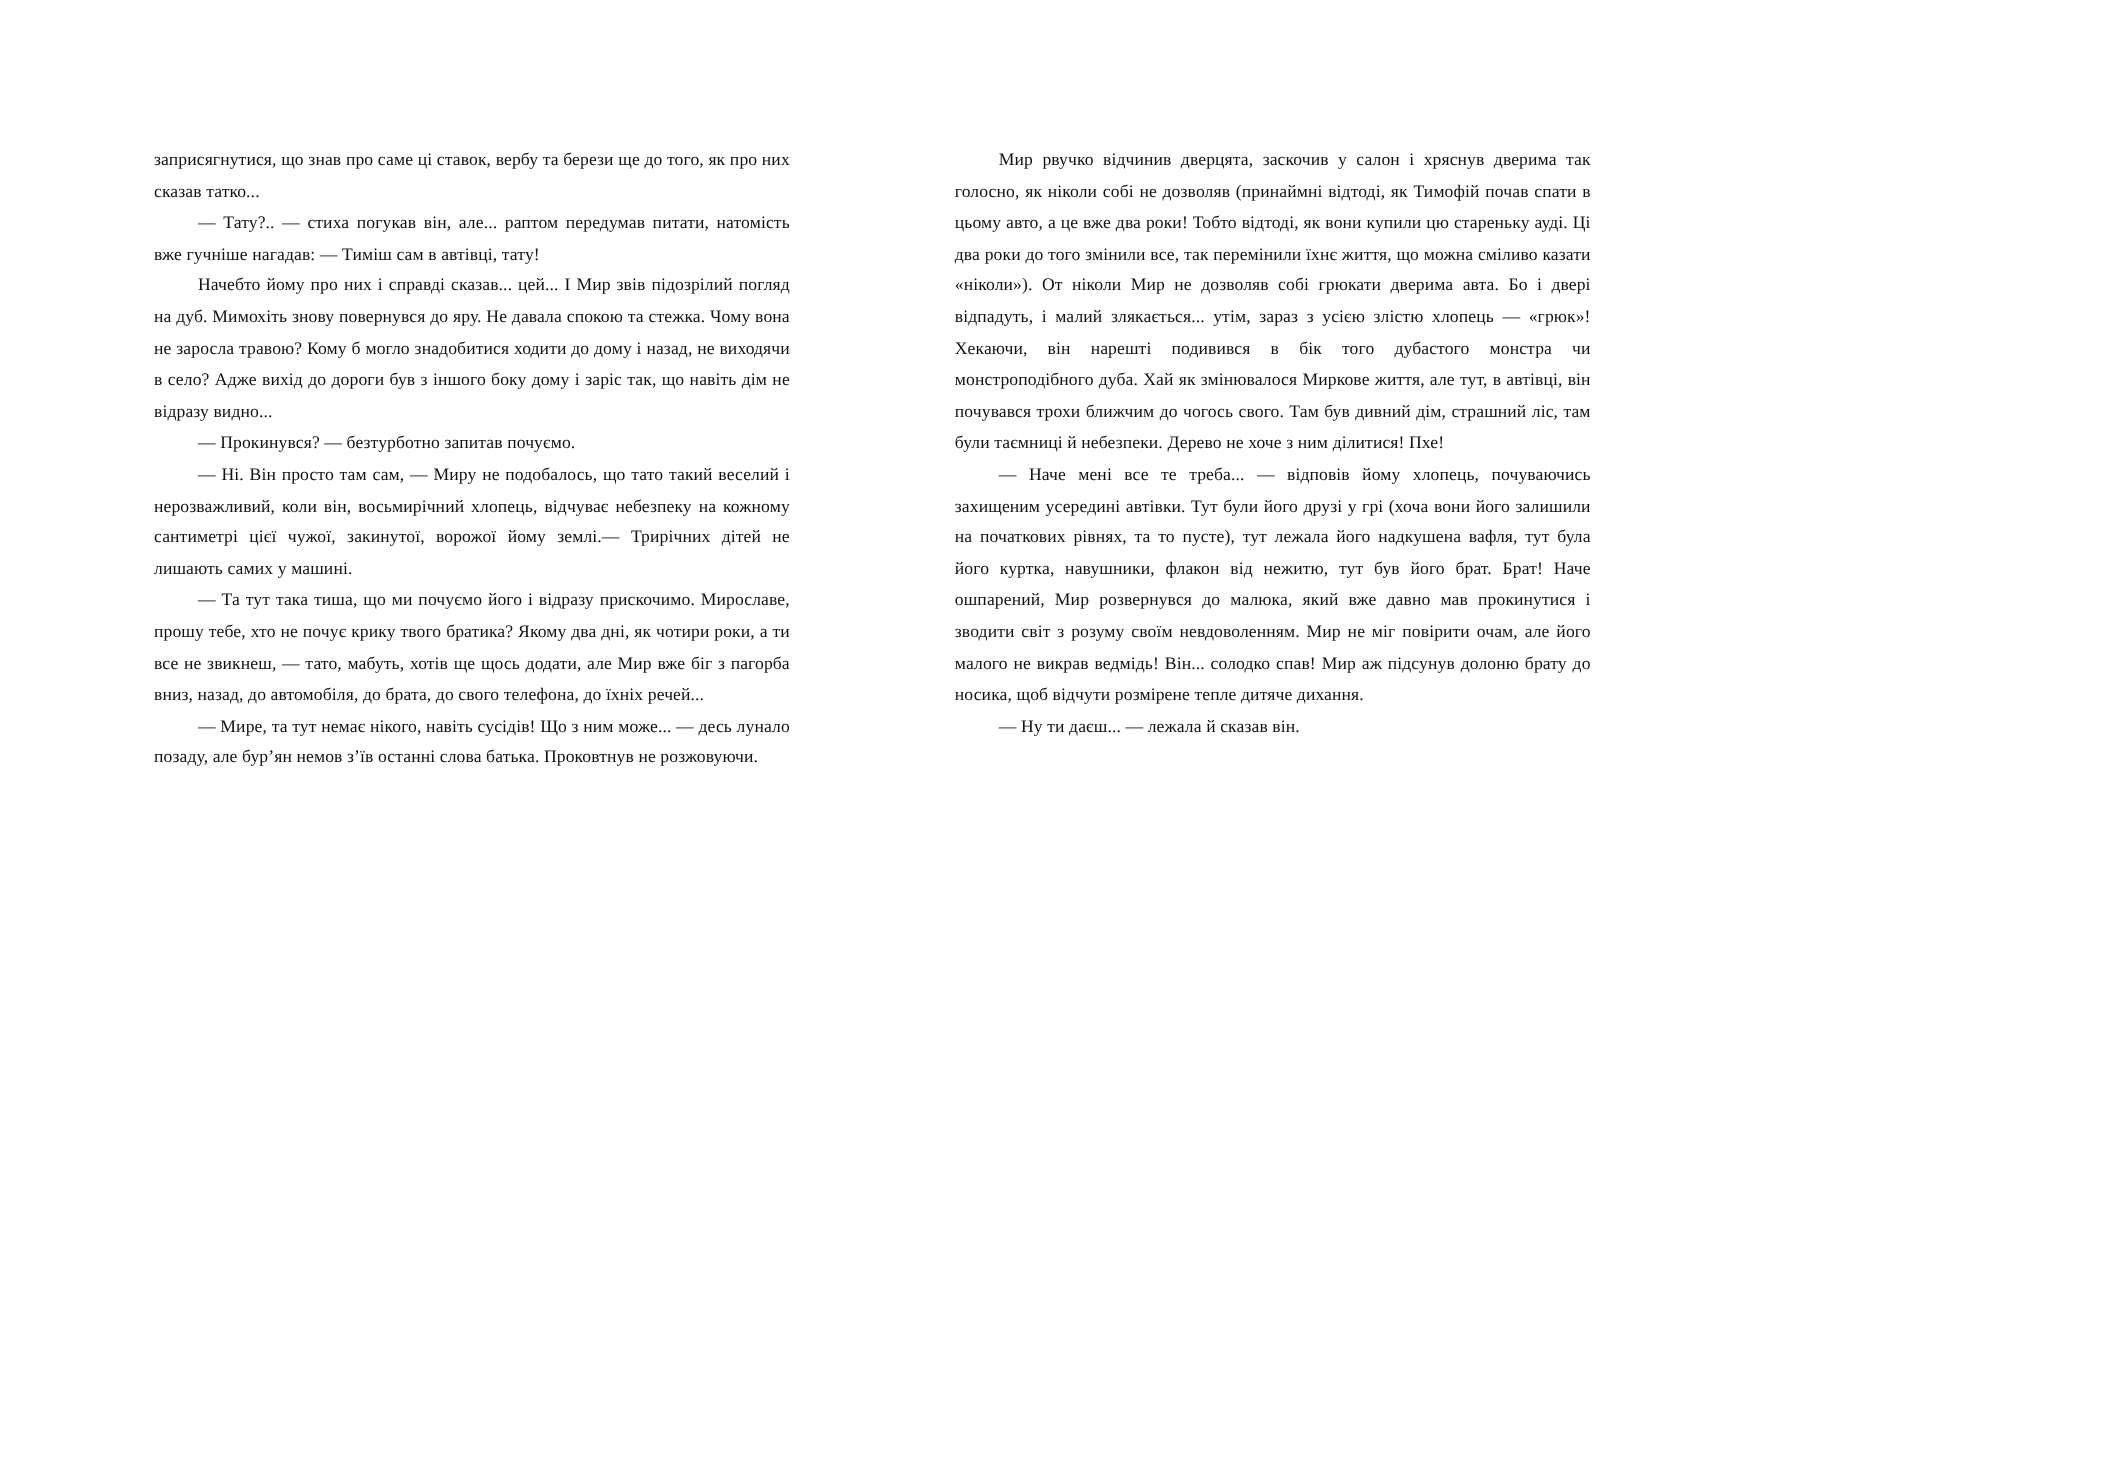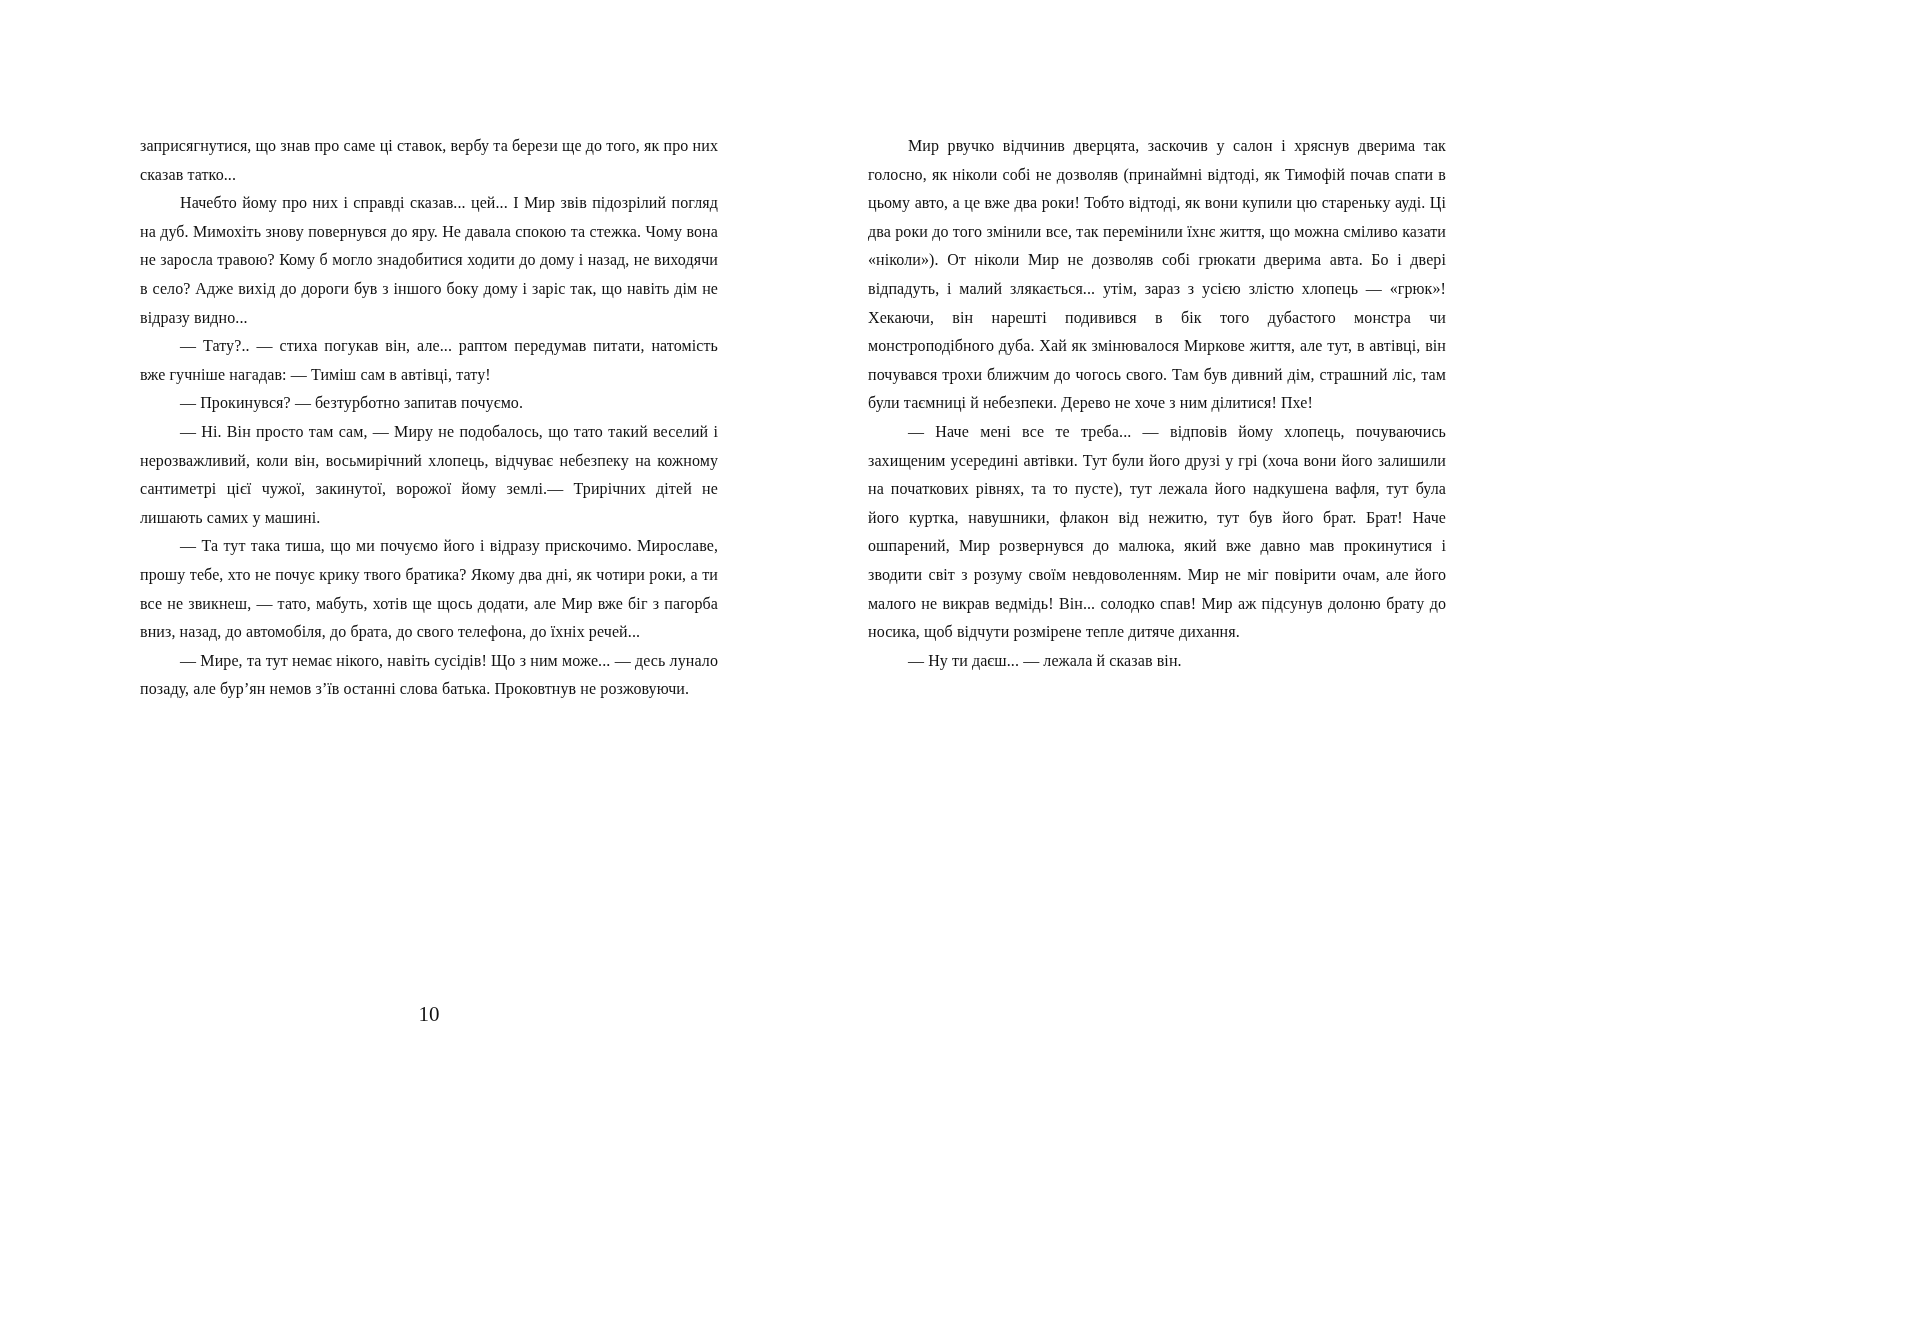--- a/index.html
+++ b/index.html
@@ -50,29 +50,28 @@
   .folio.left  { left: 140px; }
   .folio.right { left: 868px; }
 </style>
 </head>
 <body>
 
 <div class="book-spread">
 
   <div class="text-column left">
     <p class="no-indent">заприсягнутися, що знав про саме ці ставок, вербу та берези ще до того, як про них сказав татко...</p>
+    <p>— Тату?.. — стиха погукав він, але... раптом передумав питати, натомість вже гучніше нагадав: — Тиміш сам в автівці, тату!</p>
     <p>Начебто йому про них і справді сказав... цей... І Мир звів підозрілий погляд на дуб. Мимохіть знову повернувся до яру. Не давала спокою та стежка. Чому вона не заросла травою? Кому б могло знадобитися ходити до дому і назад, не виходячи в село? Адже вихід до дороги був з іншого боку дому і заріс так, що навіть дім не відразу видно...</p>
-    <p>— Тату?.. — стиха погукав він, але... раптом передумав питати, натомість вже гучніше нагадав: — Тиміш сам в автівці, тату!</p>
     <p>— Прокинувся? — безтурботно запитав почуємо.</p>
     <p>— Ні. Він просто там сам, — Миру не подобалось, що тато такий веселий і нерозважливий, коли він, восьмирічний хлопець, відчуває небезпеку на кожному сантиметрі цієї чужої, закинутої, ворожої йому землі.— Трирічних дітей не лишають самих у машині.</p>
     <p>— Та тут така тиша, що ми почуємо його і відразу прискочимо. Мирославе, прошу тебе, хто не почує крику твого братика? Якому два дні, як чотири роки, а ти все не звикнеш, — тато, мабуть, хотів ще щось додати, але Мир вже біг з пагорба вниз, назад, до автомобіля, до брата, до свого телефона, до їхніх речей...</p>
     <p>— Мире, та тут немає нікого, навіть сусідів! Що з ним може... — десь лунало позаду, але бур’ян немов з’їв останні слова батька. Проковтнув не розжовуючи.</p>
   </div>
 
-  <div class="folio left">10</div>
 
   <div class="text-column right">
     <p>Мир рвучко відчинив дверцята, заскочив у салон і хряснув дверима так голосно, як ніколи собі не дозволяв (принаймні відтоді, як Тимофій почав спати в цьому авто, а це вже два роки! Тобто відтоді, як вони купили цю стареньку ауді. Ці два роки до того змінили все, так перемінили їхнє життя, що можна сміливо казати «ніколи»). От ніколи Мир не дозволяв собі грюкати дверима авта. Бо і двері відпадуть, і малий злякається... утім, зараз з усією злістю хлопець — «грюк»! Хекаючи, він нарешті подивився в бік того дубастого монстра чи монстроподібного дуба. Хай як змінювалося Миркове життя, але тут, в автівці, він почувався трохи ближчим до чогось свого. Там був дивний дім, страшний ліс, там були таємниці й небезпеки. Дерево не хоче з ним ділитися! Пхе!</p>
     <p>— Наче мені все те треба... — відповів йому хлопець, почуваючись захищеним усередині автівки. Тут були його друзі у грі (хоча вони його залишили на початкових рівнях, та то пусте), тут лежала його надкушена вафля, тут була його куртка, навушники, флакон від нежитю, тут був його брат. Брат! Наче ошпарений, Мир розвернувся до малюка, який вже давно мав прокинутися і зводити світ з розуму своїм невдоволенням. Мир не міг повірити очам, але його малого не викрав ведмідь! Він... солодко спав! Мир аж підсунув долоню брату до носика, щоб відчути розмірене тепле дитяче дихання.</p>
     <p>— Ну ти даєш... — лежала й сказав він.</p>
   </div>
 
 
 </div>
 

